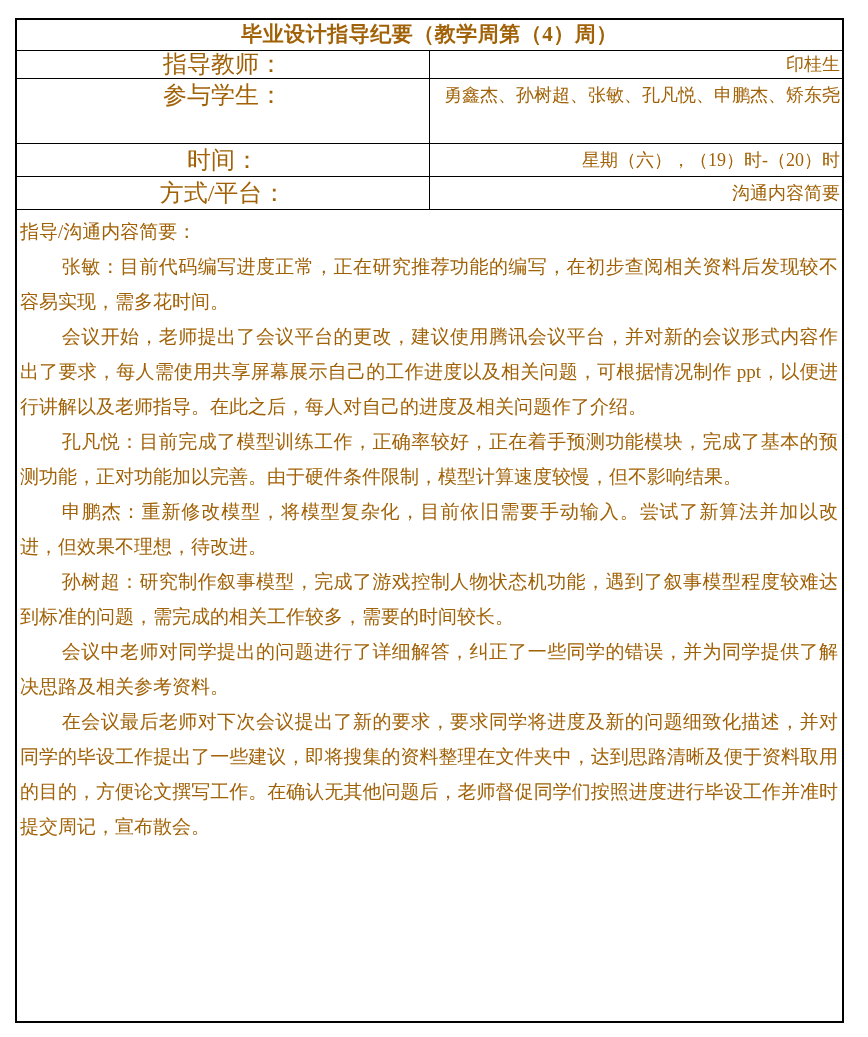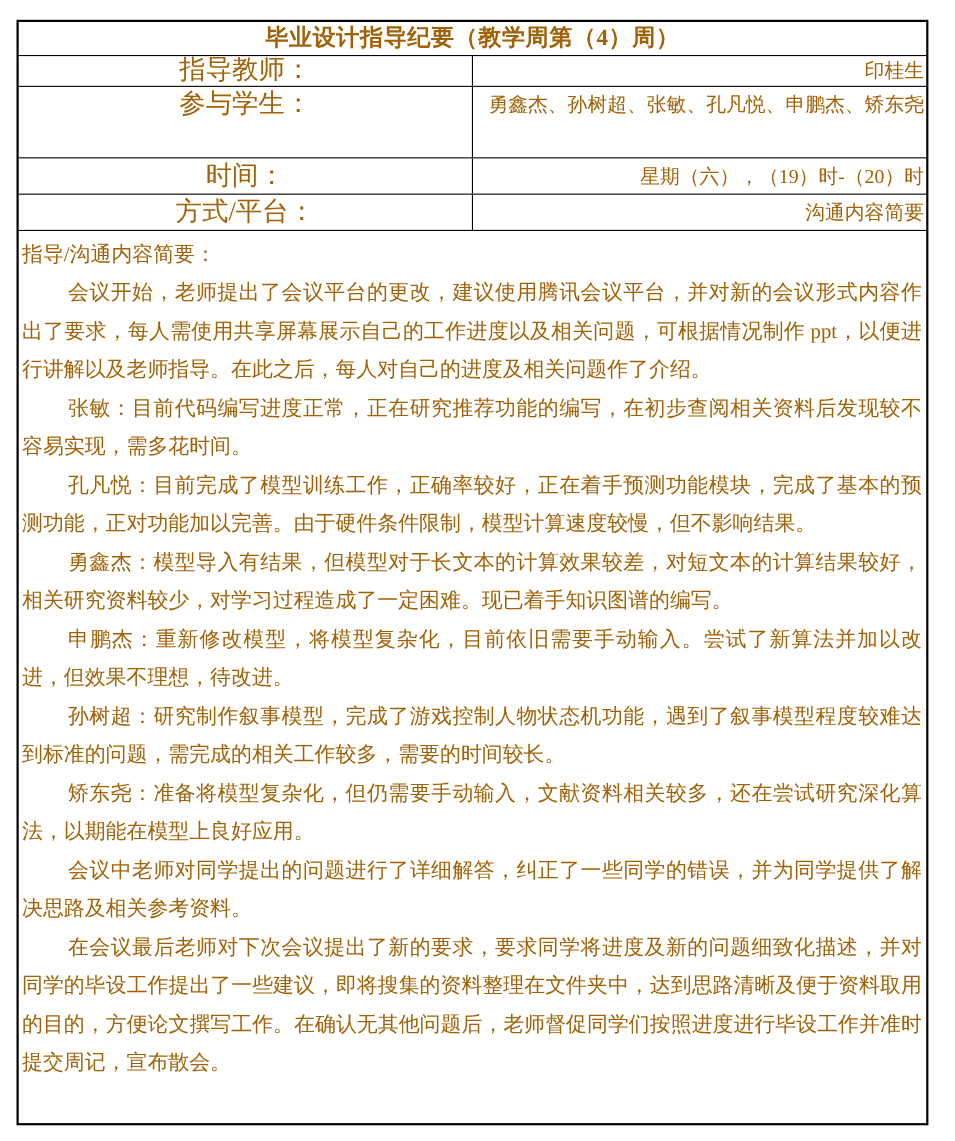--- a/index.html
+++ b/index.html
@@ -87,25 +87,23 @@
       <div class="value-cell">星期（六），（19）时-（20）时</div>
     </div>
 
     <div class="info-row r4">
       <div class="label-cell">方式/平台：</div>
       <div class="value-cell">沟通内容简要</div>
     </div>
 
     <div class="content">
       <p class="no-indent">指导/沟通内容简要：</p>
+      <p>张敏：目前代码编写进度正常，正在研究推荐功能的编写，在初步查阅相关资料后发现较不容易实现，需多花时间。</p>
       <p>会议开始，老师提出了会议平台的更改，建议使用腾讯会议平台，并对新的会议形式内容作出了要求，每人需使用共享屏幕展示自己的工作进度以及相关问题，可根据情况制作 ppt，以便进行讲解以及老师指导。在此之后，每人对自己的进度及相关问题作了介绍。</p>
-      <p>张敏：目前代码编写进度正常，正在研究推荐功能的编写，在初步查阅相关资料后发现较不容易实现，需多花时间。</p>
       <p>孔凡悦：目前完成了模型训练工作，正确率较好，正在着手预测功能模块，完成了基本的预测功能，正对功能加以完善。由于硬件条件限制，模型计算速度较慢，但不影响结果。</p>
-      <p>勇鑫杰：模型导入有结果，但模型对于长文本的计算效果较差，对短文本的计算结果较好，相关研究资料较少，对学习过程造成了一定困难。现已着手知识图谱的编写。</p>
       <p>申鹏杰：重新修改模型，将模型复杂化，目前依旧需要手动输入。尝试了新算法并加以改进，但效果不理想，待改进。</p>
       <p>孙树超：研究制作叙事模型，完成了游戏控制人物状态机功能，遇到了叙事模型程度较难达到标准的问题，需完成的相关工作较多，需要的时间较长。</p>
-      <p>矫东尧：准备将模型复杂化，但仍需要手动输入，文献资料相关较多，还在尝试研究深化算法，以期能在模型上良好应用。</p>
       <p>会议中老师对同学提出的问题进行了详细解答，纠正了一些同学的错误，并为同学提供了解决思路及相关参考资料。</p>
       <p>在会议最后老师对下次会议提出了新的要求，要求同学将进度及新的问题细致化描述，并对同学的毕设工作提出了一些建议，即将搜集的资料整理在文件夹中，达到思路清晰及便于资料取用的目的，方便论文撰写工作。在确认无其他问题后，老师督促同学们按照进度进行毕设工作并准时提交周记，宣布散会。</p>
     </div>
 
   </div>
 </div>
 
 </body></html>

